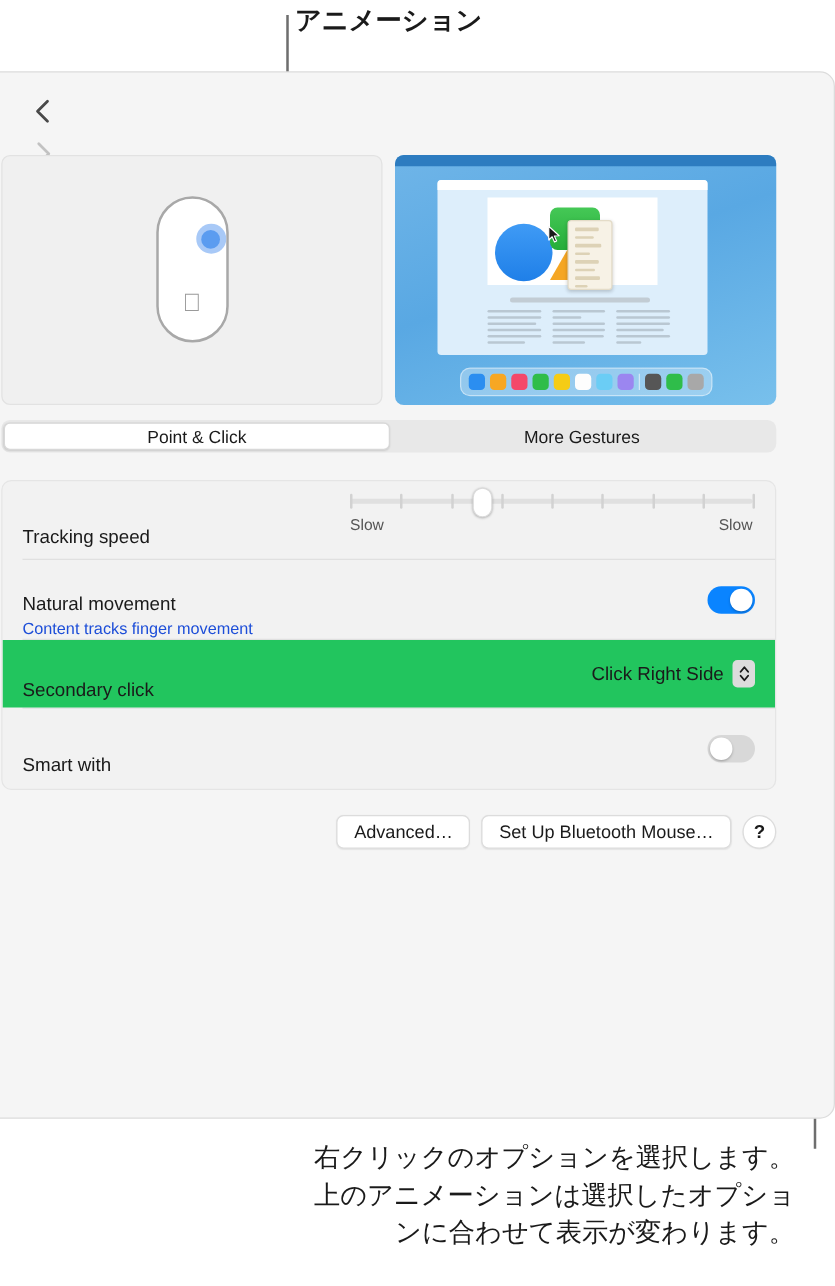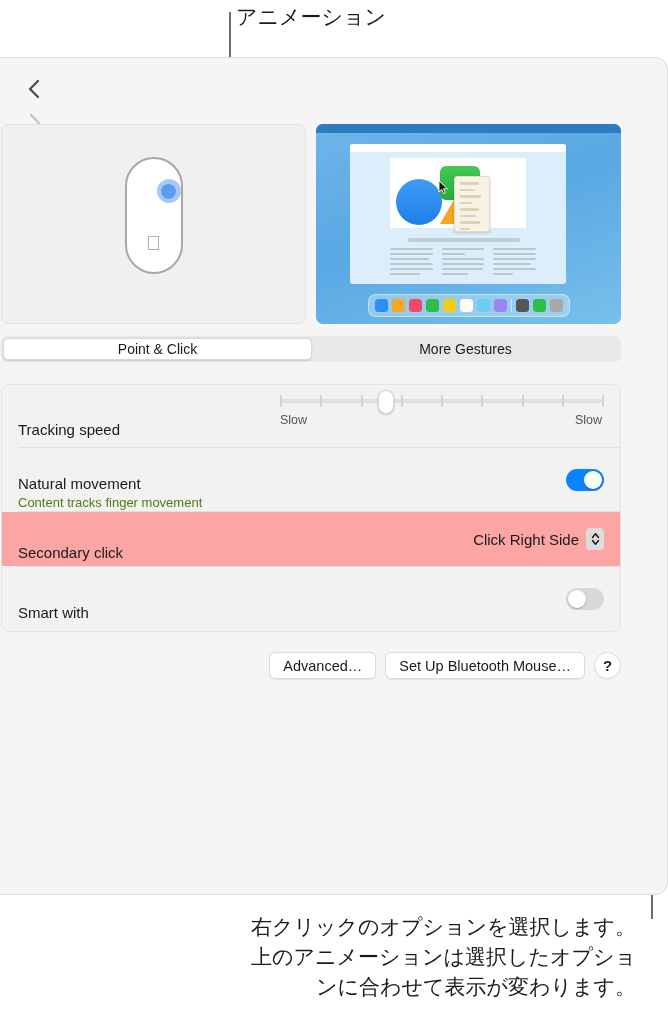--- a/index.html
+++ b/index.html
@@ -12,21 +12,21 @@
   #root { position: relative; width: 668px; height: 1029px; }
 
   
   .callout-text {
     position: absolute;
     color: #1a1a1a;
     font-size: 21px;
     line-height: 30px;
     white-space: pre;
   }
-  #anno-top { left: 236px; top: 2px; }
+  #anno-top { left: 236px; top: 2px; font-weight: bold; }
   #anno-bottom {
     left: 108px; top: 912px;
     text-align: right;
     width: 528px;
     white-space: pre-line;
   }
   .callout-line { position: absolute; background: #6e6e6e; }
 
   
   #window {
@@ -142,25 +142,25 @@
     position: absolute; left: 18px; top: 326px;
     width: 620px;
     background: #f2f2f2;
     border: 1px solid #e5e5e5;
     border-radius: 8px;
     overflow: hidden;
   }
   .srow { position: relative; padding: 0 16px; display: flex; align-items: center; }
   .srow .labels { flex: 1; }
   .srow-title { font-size: 15px; color: #1a1a1a; line-height: 19px; margin-top: 26px; }
-  .srow-sub { font-size: 13px; color: #4d7c0f; line-height: 17px; margin-top: 1px; }
+  .srow-sub { font-size: 13px; color: #1d4ed8; line-height: 17px; margin-top: 1px; }
   .divider { height: 1px; background: #e0e0e0; margin-left: 16px; }
   #row-tracking { height: 62px; }
   #row-natural { height: 63px; }
-  #row-secondary { height: 54px; background: #fca5a5; }
+  #row-secondary { height: 54px; background: #22c55e; }
   #row-smart { height: 64px; }
 
   
   #slider-wrap { position: absolute; left: 278px; top: 14px; width: 322px; }
   #slider-track { position: relative; height: 4px; background: #e0e0e0; border-radius: 2px; }
   .tick { position: absolute; top: -4px; width: 2px; height: 12px; background: #d2d2d2; border-radius: 1px; }
   #slider-thumb {
     position: absolute; top: -9px; width: 16px; height: 24px;
     background: #ffffff; border-radius: 8px;
     box-shadow: 0 .5px 2px rgba(0,0,0,.30); border: .5px solid #dadada;

